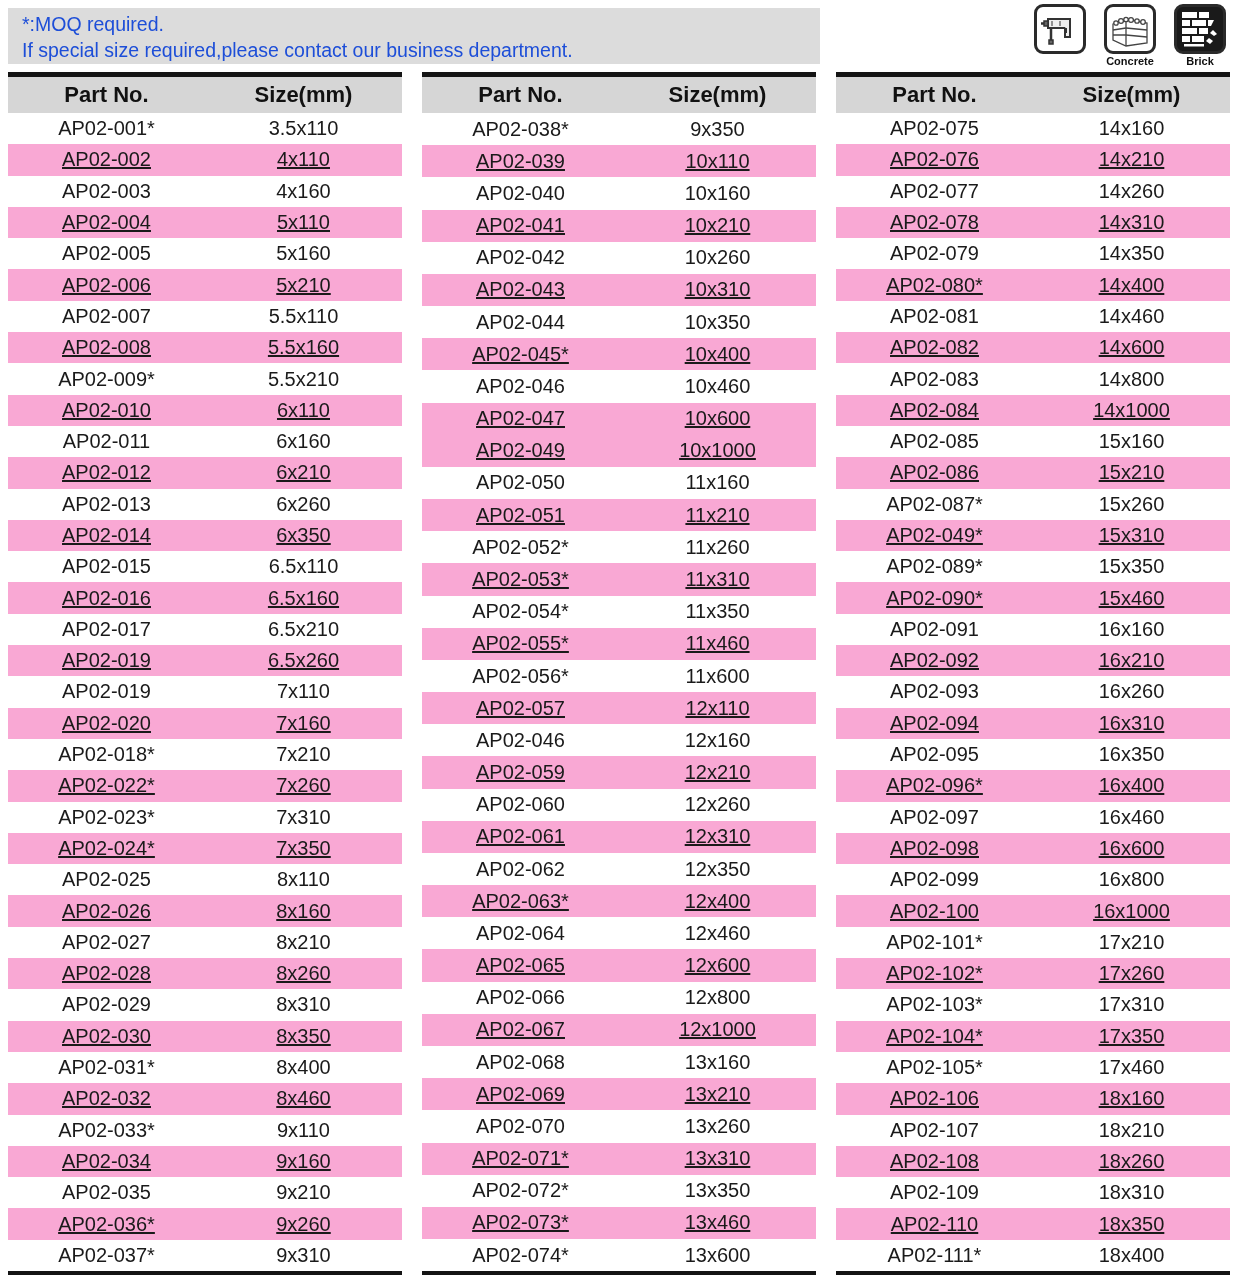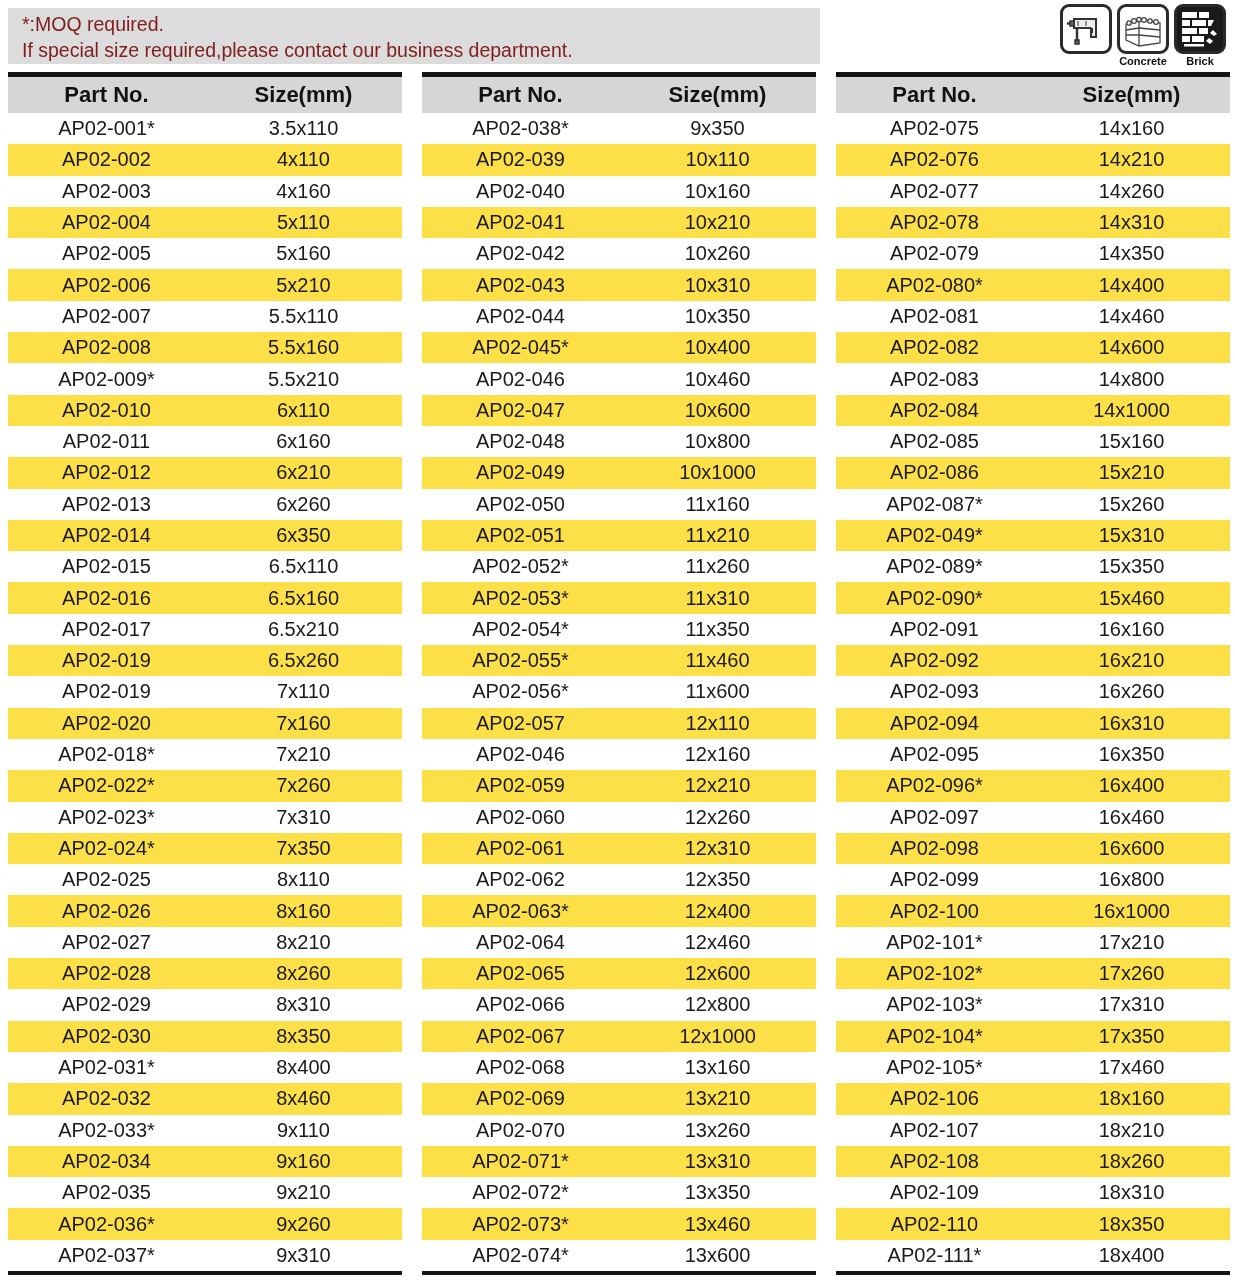--- a/index.html
+++ b/index.html
@@ -11,26 +11,26 @@
     color:#1a1a1a;
     overflow:hidden;
   }
   
   .note{
     position:absolute;left:8px;top:8px;
     width:784px;height:50px;
     background:#dcdcdc;
     padding:3px 14px;
     font-size:19.5px;line-height:26px;
-    color:#7f1d1d;
+    color:#1d4ed8;
   }
   
   .icons{
     position:absolute;top:4px;right:8px;
-    display:flex;gap:3px;align-items:flex-start;
+    display:flex;gap:16px;align-items:flex-start;
   }
   .icon-block{width:54px;text-align:center;}
   .icon-box{
     width:46px;height:44px;
     border:3px solid #2a2a2a;border-radius:9px;
     background:#fff;margin:0 auto;
     display:flex;align-items:center;justify-content:center;
     overflow:hidden;
   }
   .icon-label{
@@ -43,21 +43,21 @@
     width:1222px;height:1203px;
     display:flex;justify-content:space-between;
   }
   .ctable{
     width:394px;
     display:flex;flex-direction:column;
     border-top:5px solid #141414;
     border-bottom:4px solid #141414;
   }
   .trow{flex:1;display:flex;background:#fff;}
-  .trow.alt{background:#fde047;}
+  .trow.alt{background:#f9a8d4;text-decoration:underline;}
   .trow.thead{flex:0 0 36px;background:#d6d6d6;}
   .cell{
     width:50%;
     display:flex;align-items:center;justify-content:center;
     font-size:20px;
     white-space:nowrap;
   }
   .thead .cell{font-size:22px;font-weight:bold;color:#111;}
 </style>
 </head>
@@ -329,24 +329,20 @@
           <div class="cell">10x400</div>
         </div>
         <div class="trow">
           <div class="cell">AP02-046</div>
           <div class="cell">10x460</div>
         </div>
         <div class="trow alt">
           <div class="cell">AP02-047</div>
           <div class="cell">10x600</div>
         </div>
-        <div class="trow">
-          <div class="cell">AP02-048</div>
-          <div class="cell">10x800</div>
-        </div>
         <div class="trow alt">
           <div class="cell">AP02-049</div>
           <div class="cell">10x1000</div>
         </div>
         <div class="trow">
           <div class="cell">AP02-050</div>
           <div class="cell">11x160</div>
         </div>
         <div class="trow alt">
           <div class="cell">AP02-051</div>

